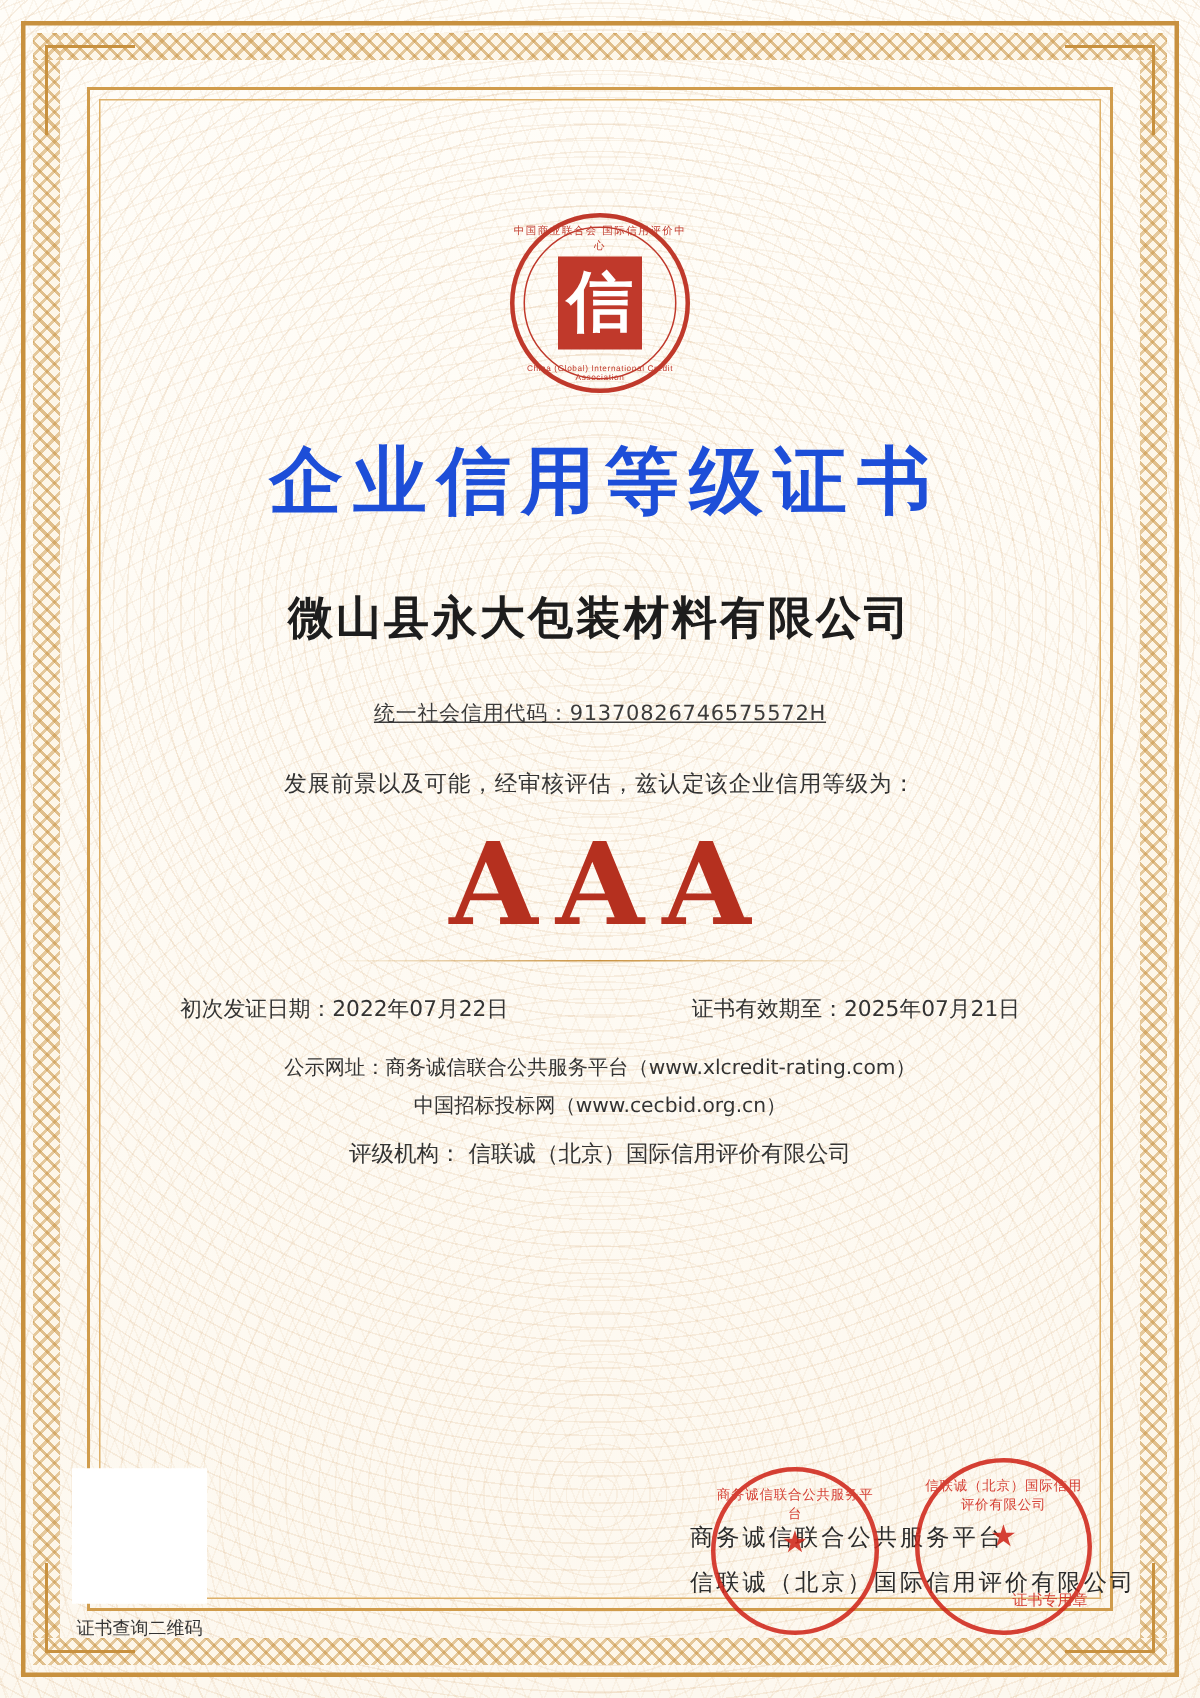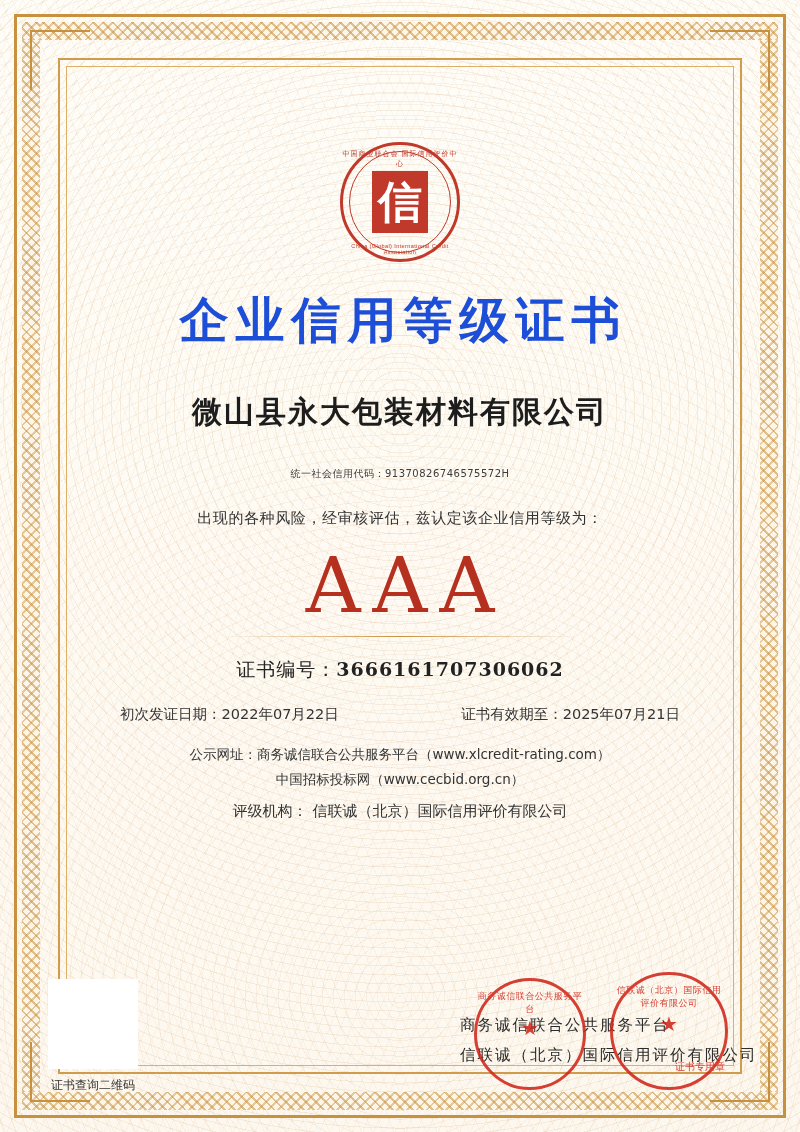--- a/index.html
+++ b/index.html
@@ -151,40 +151,41 @@
     margin-top: 38px;
     font-size: 30px;
     font-weight: bold;
     letter-spacing: 2px;
     color: #1d1d1d;
     font-family: "DejaVu Sans", sans-serif;
   }
 
   .credit-code {
     margin-top: 34px;
-    font-size: 10px;
+    font-size: 14px;
     color: #3b3b3b;
     letter-spacing: .5px;
     font-family: "DejaVu Sans", sans-serif;
+    text-decoration: underline;
   }
 
   .statement {
     margin-top: 22px;
     width: 500px;
     font-size: 15px;
     line-height: 31px;
     color: #333;
     font-family: "DejaVu Sans", sans-serif;
     letter-spacing: .6px;
   }
 
   .grade {
     margin-top: 10px;
     font-size: 76px;
-    font-weight: normal;
+    font-weight: bold;
     color: #b5301f;
     letter-spacing: 12px;
     text-indent: 12px;
     font-family: "DejaVu Serif", serif;
     line-height: 1.1;
   }
   .grade-rule {
     width: 360px;
     height: 1px;
     margin-top: 8px;
@@ -397,29 +398,26 @@
 
     <div class="cert-title">企业信用等级证书</div>
 
     <div class="company">微山县永大包装材料有限公司</div>
 
     <div class="credit-code">
       <span>统一社会信用代码：</span><span>91370826746575572H</span>
     </div>
 
     <div class="statement">
-      <div>出现的各种风险，经审核评估，兹认定该企业信用等级为：</div>
+      <div>发展前景以及可能，经审核评估，兹认定该企业信用等级为：</div>
     </div>
 
     <div class="grade">AAA</div>
     <div class="grade-rule"></div>
 
-    <div class="cert-no">
-      <span>证书编号：</span><span class="num">3666161707306062</span>
-    </div>
 
     <div class="dates">
       <div>
         <span>初次发证日期：</span><span>2022年07月22日</span>
       </div>
       <div>
         <span>证书有效期至：</span><span>2025年07月21日</span>
       </div>
     </div>
 

